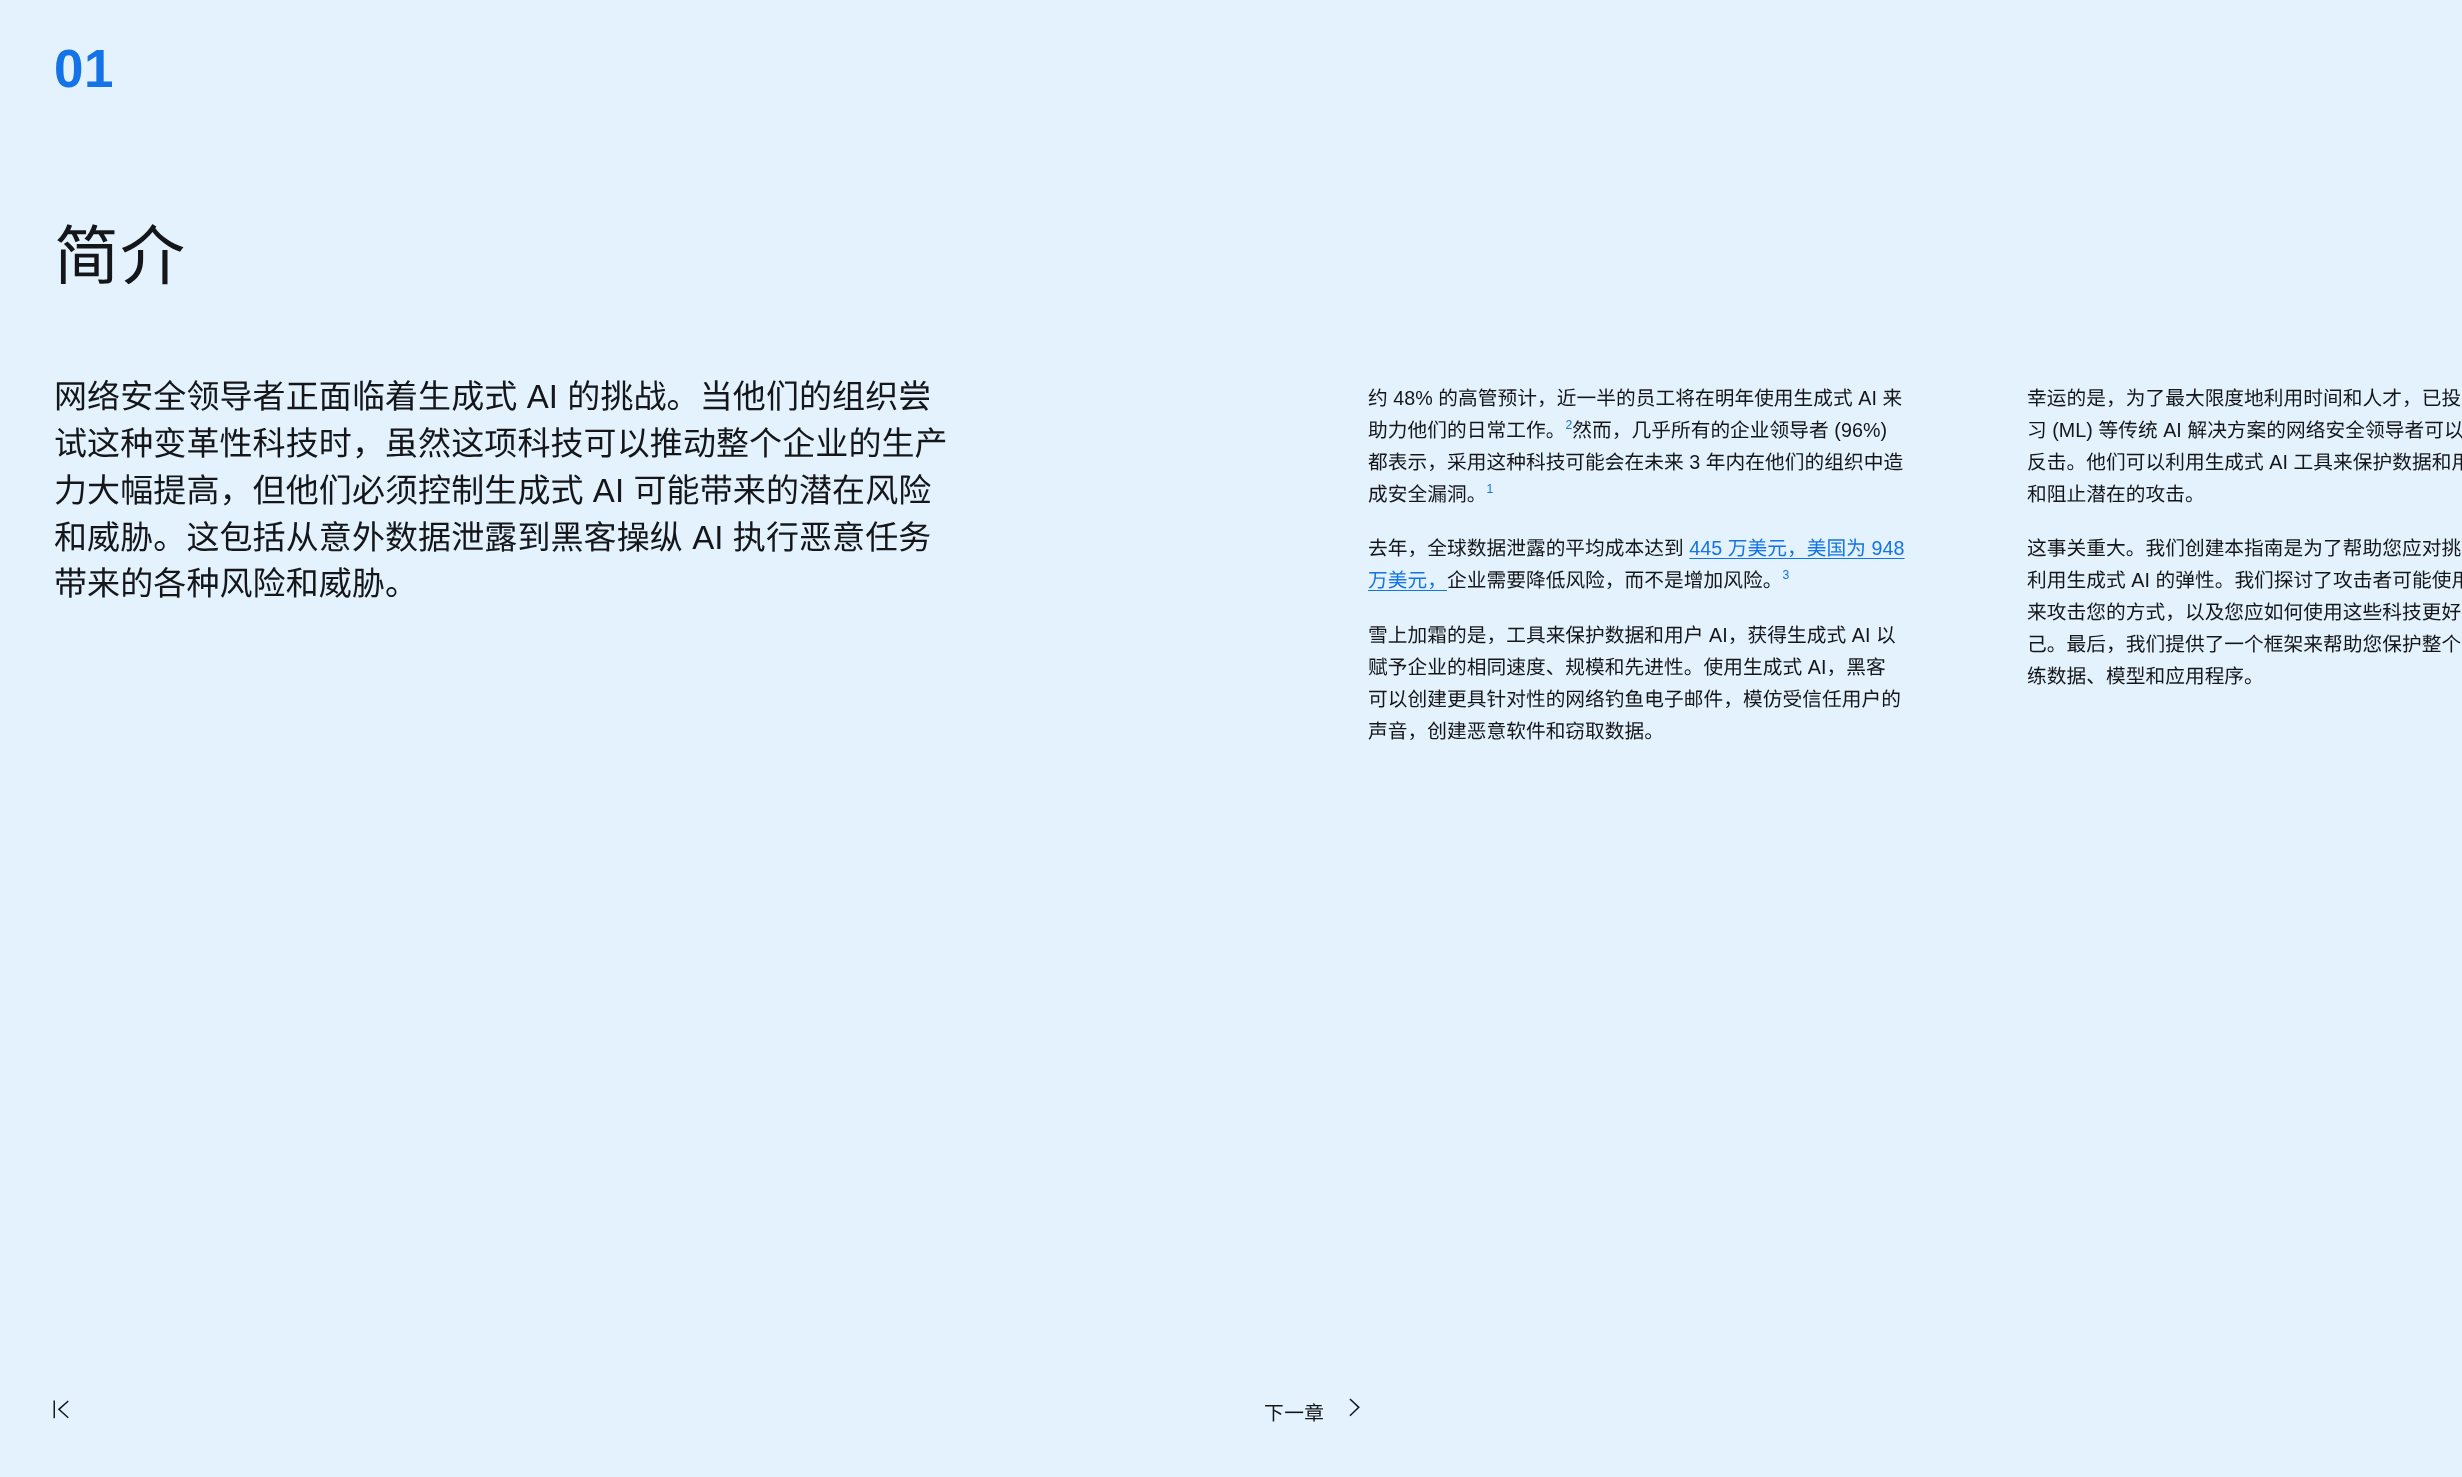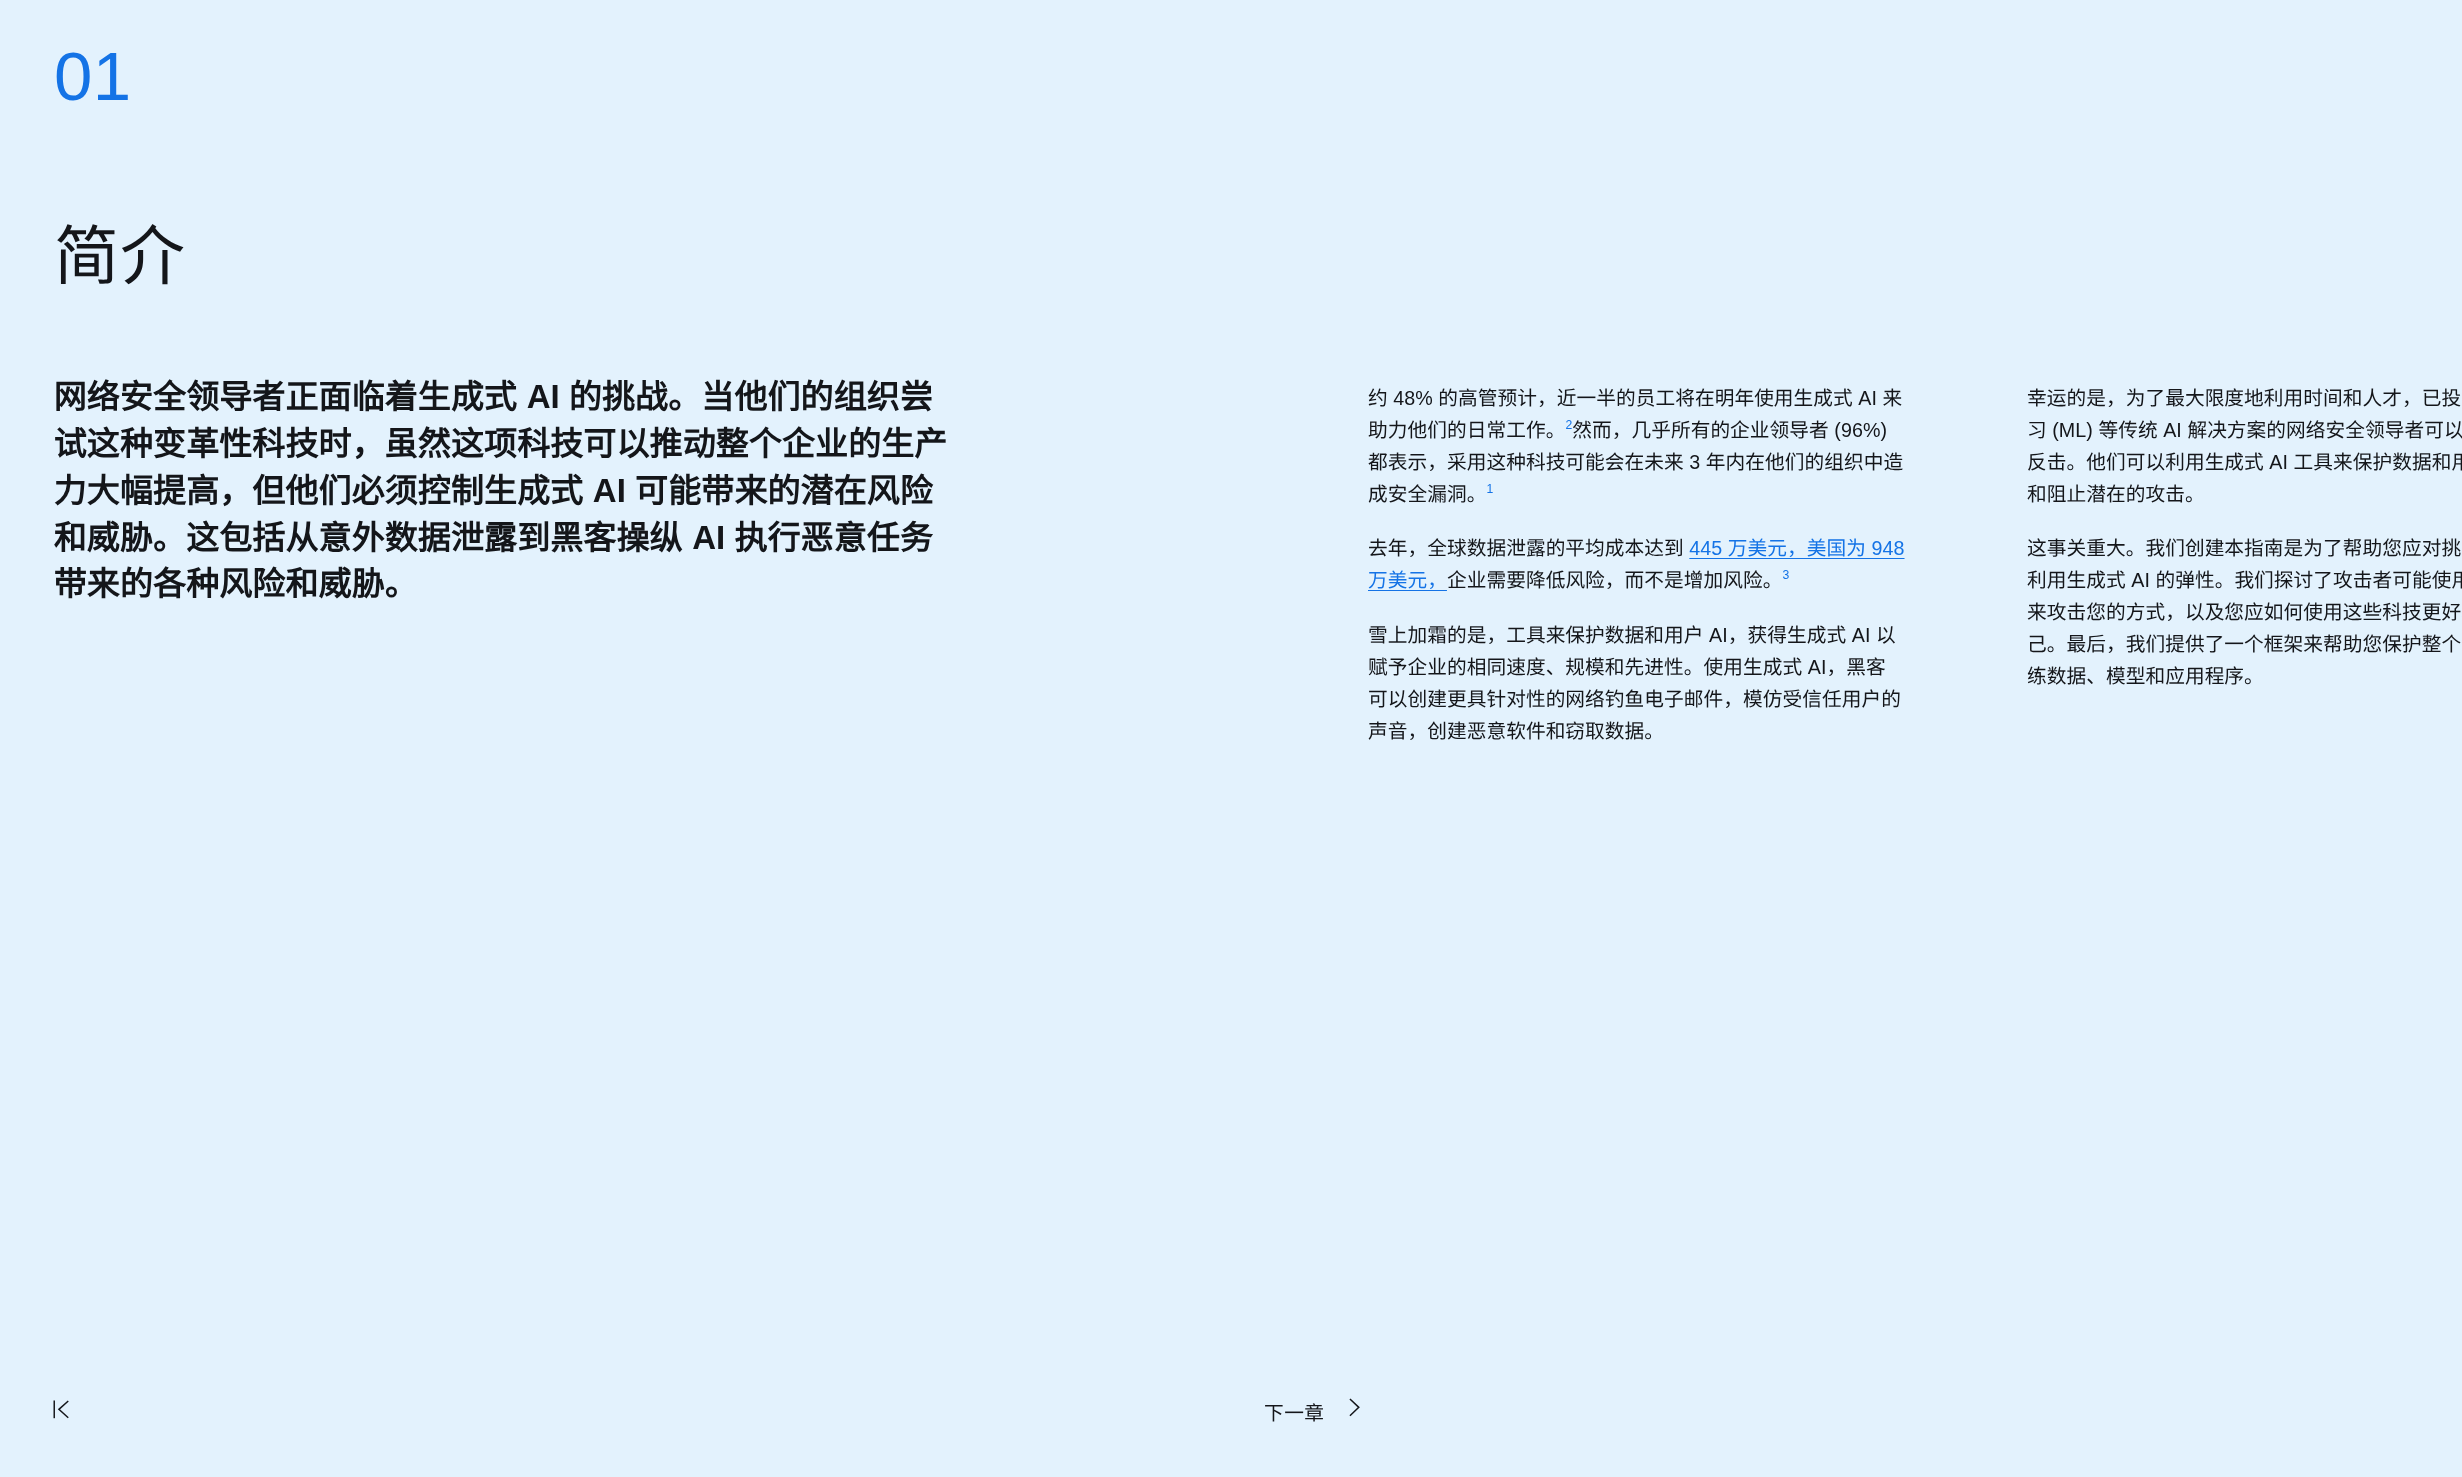--- a/index.html
+++ b/index.html
@@ -19,24 +19,24 @@
   .page {
     position: absolute;
     inset: 0;
   }
 
   
   .chapter-number {
     position: absolute;
     left: 54px;
     top: 42px;
-    font-size: 69px;
+    font-size: 53px;
     line-height: 1;
     color: #1473e6;
-    font-weight: 400;
+    font-weight: 700;
     letter-spacing: 0.5px;
   }
 
   
   .chapter-title {
     position: absolute;
     left: 54px;
     top: 176px;
     font-size: 65px;
     line-height: 1.15;
@@ -50,21 +50,21 @@
     position: absolute;
     left: 54px;
     top: 374px;
     width: 901px;
   }
   .lead-col p {
     margin: 0;
     font-size: 33px;
     line-height: 1.42;
     color: #14161a;
-    font-weight: 700;
+    font-weight: 400;
     letter-spacing: 0.1px;
   }
 
   
   .body-col {
     position: absolute;
     top: 383px;
     font-size: 19.7px;
     line-height: 1.62;
     color: #14161a;

